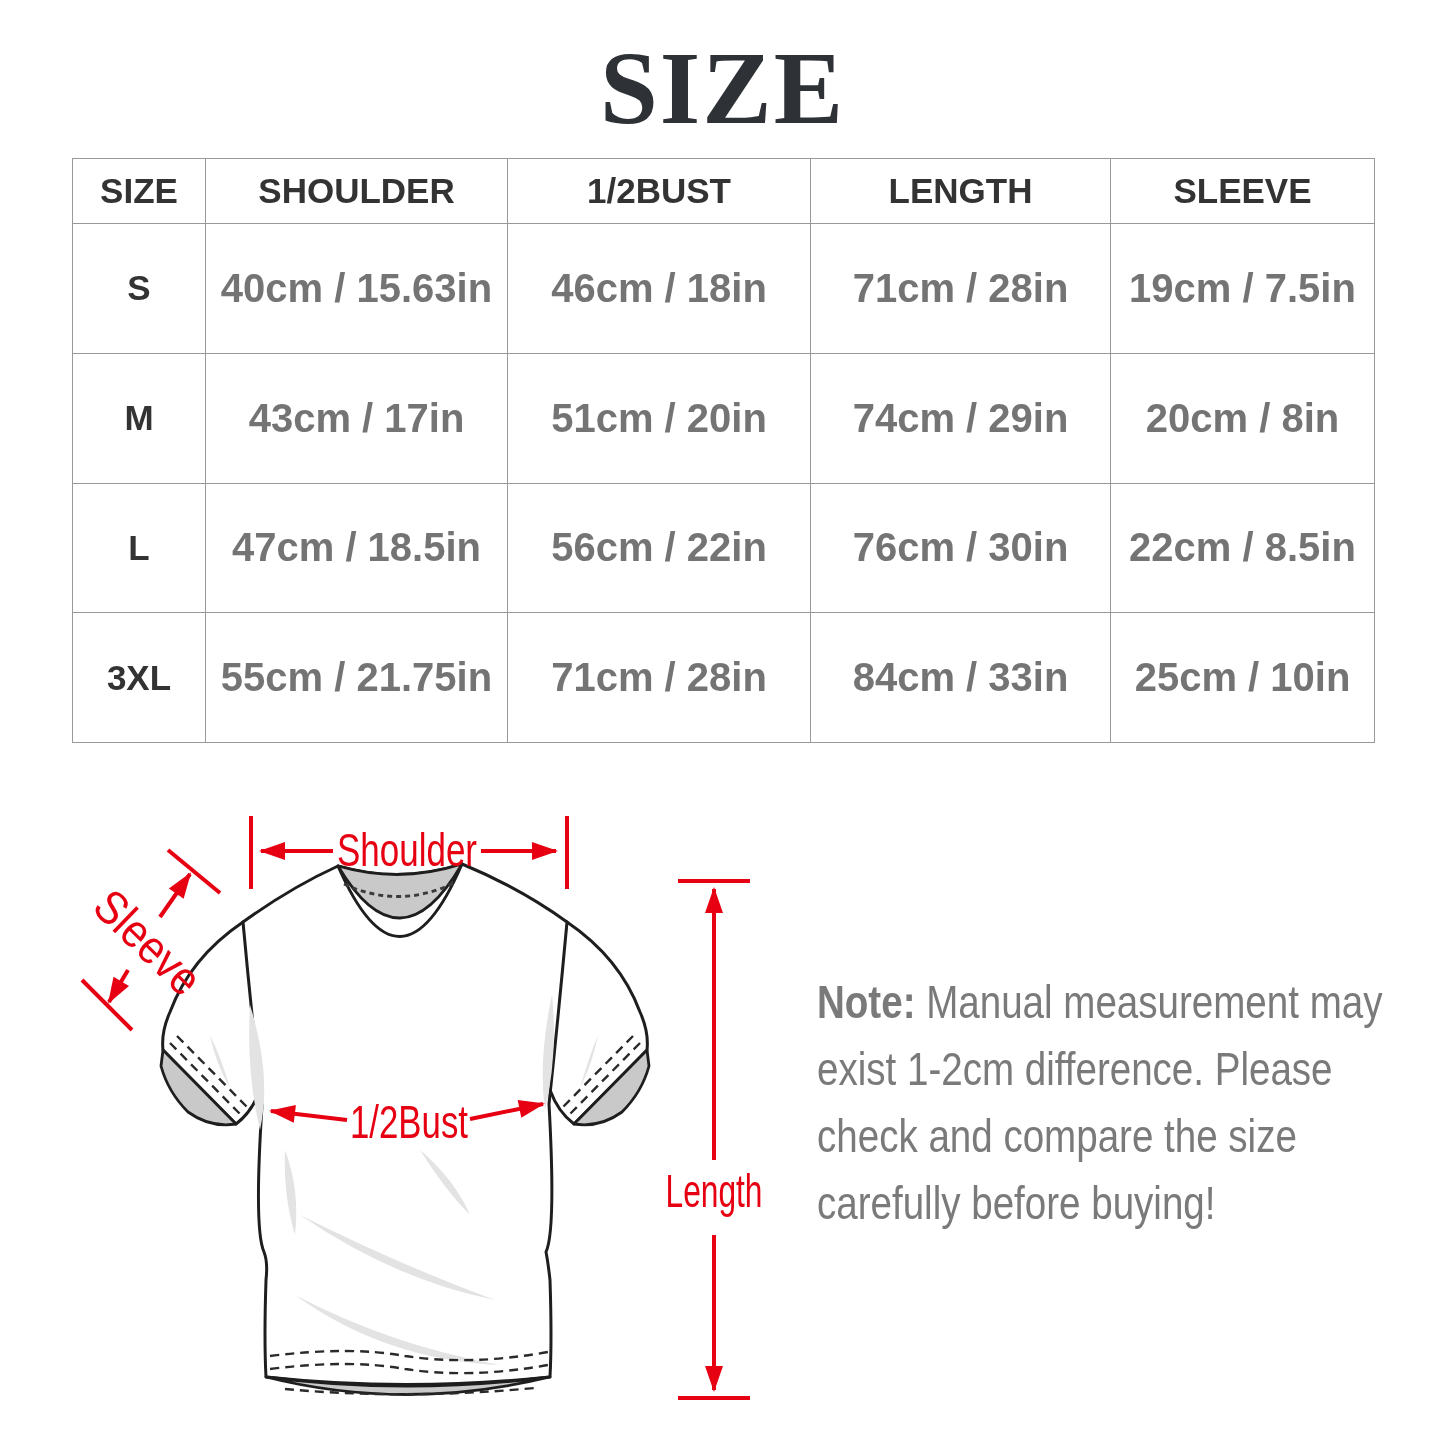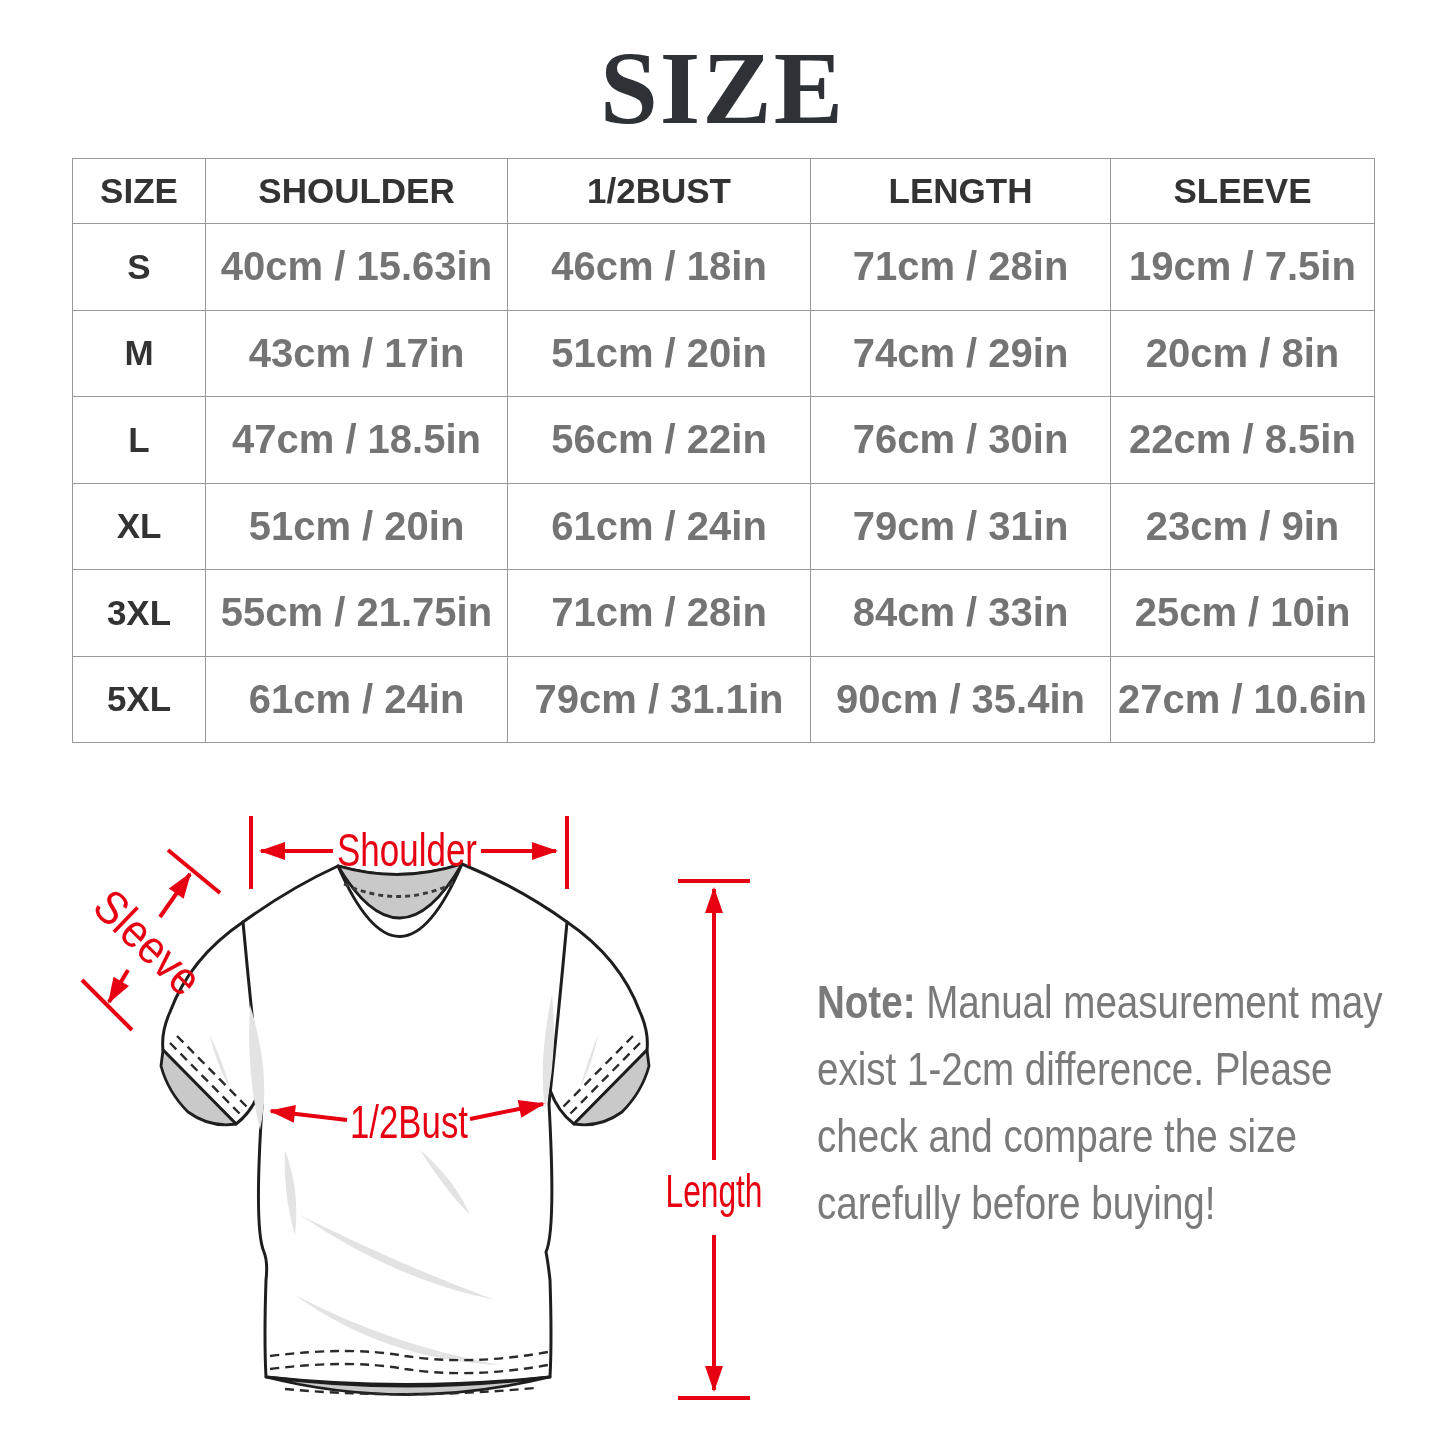--- a/index.html
+++ b/index.html
@@ -78,39 +78,25 @@
         <td>20cm / 8in</td>
       </tr>
       <tr>
         <td class="size-label">L</td>
         <td>47cm / 18.5in</td>
         <td>56cm / 22in</td>
         <td>76cm / 30in</td>
         <td>22cm / 8.5in</td>
       </tr>
       <tr>
-        <td class="size-label">XL</td>
-        <td>51cm / 20in</td>
-        <td>61cm / 24in</td>
-        <td>79cm / 31in</td>
-        <td>23cm / 9in</td>
-      </tr>
-      <tr>
         <td class="size-label">3XL</td>
         <td>55cm / 21.75in</td>
         <td>71cm / 28in</td>
         <td>84cm / 33in</td>
         <td>25cm / 10in</td>
-      </tr>
-      <tr>
-        <td class="size-label">5XL</td>
-        <td>61cm / 24in</td>
-        <td>79cm / 31.1in</td>
-        <td>90cm / 35.4in</td>
-        <td>27cm / 10.6in</td>
       </tr>
     </tbody>
 </table>
 
 <svg class="diagram" viewBox="0 0 1445 1445" xmlns="http://www.w3.org/2000/svg">
   <defs>
     <marker id="ah" markerUnits="userSpaceOnUse" markerWidth="30" markerHeight="22" refX="27" refY="11" orient="auto-start-reverse">
       <path d="M29 11 L3 2 L3 20 Z" fill="#e60012"></path>
     </marker>
   </defs>

